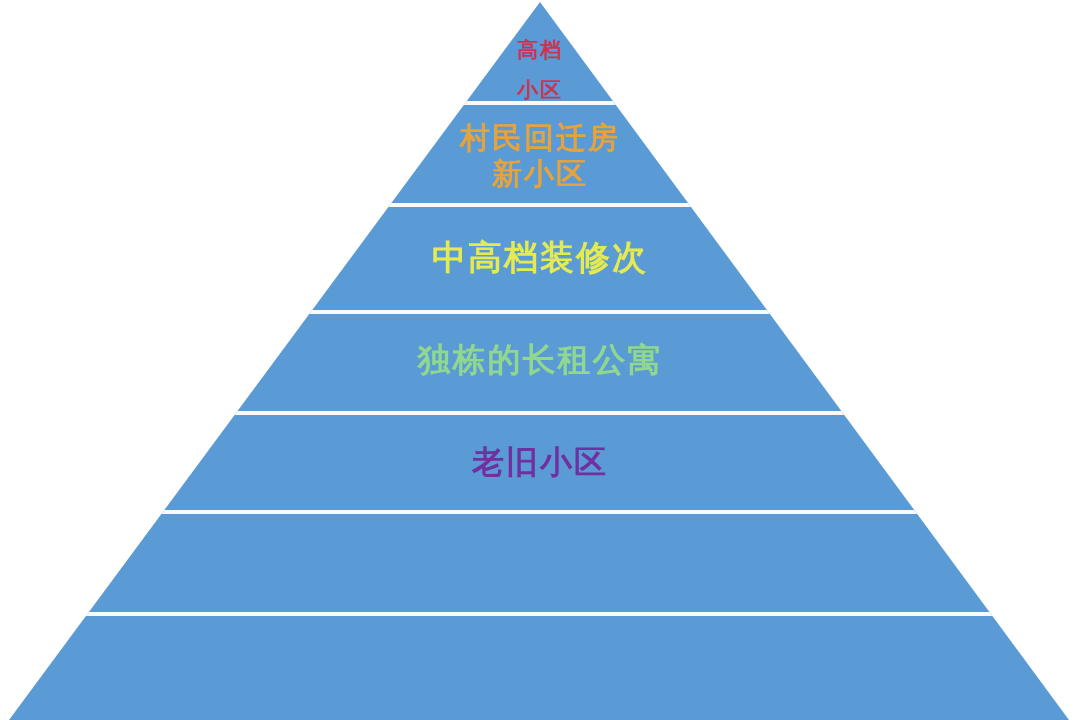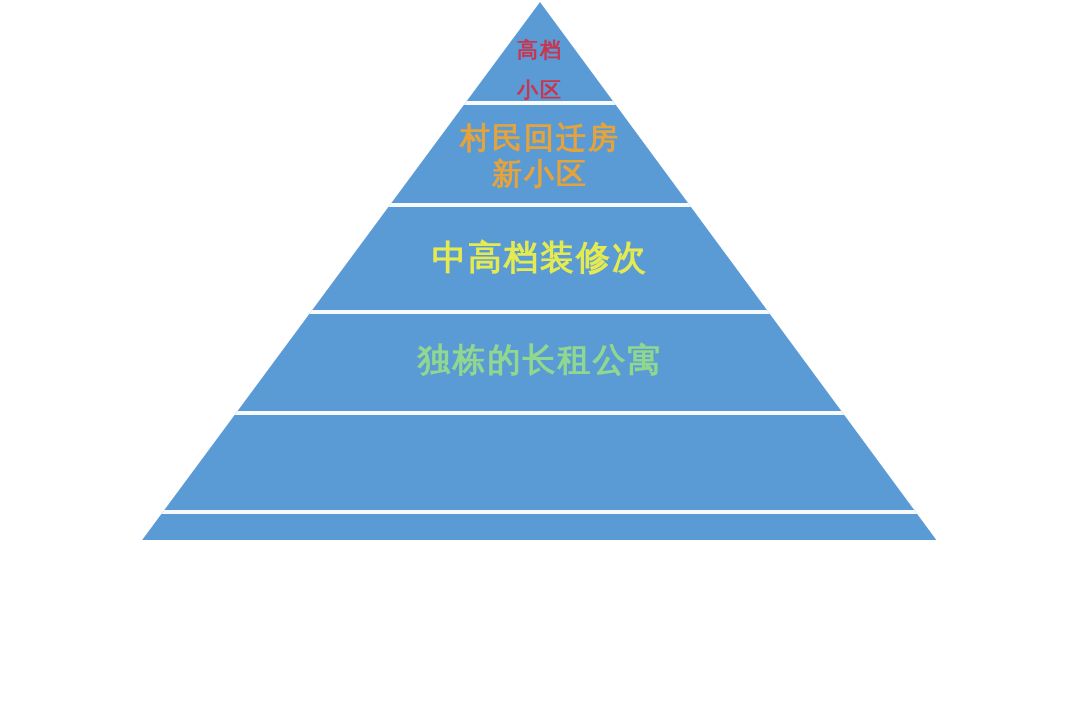--- a/index.html
+++ b/index.html
@@ -4,21 +4,21 @@
 <style>
   html, body {
     margin: 0;
     padding: 0;
     background: #ffffff;
     font-family: "DejaVu Sans", "Liberation Sans", sans-serif;
   }
   .stage {
     position: relative;
     width: 1080px;
-    height: 540px;
+    height: 720px;
     background: #ffffff;
     overflow: hidden;
   }
   .pyramid {
     position: absolute;
     left: 0; top: 0;
     width: 1080px;
     height: 720px;
     clip-path: polygon(540px 2px, 1069px 720px, 9px 720px);
   }
@@ -68,16 +68,17 @@
   <div class="level-label lvl1" style="color: rgb(201, 52, 79);">高档
 小区</div>
 
   <div class="level-label lvl2" style="color: rgb(229, 163, 60);">村民回迁房
 新小区</div>
 
   <div class="level-label lvl3" style="color: rgb(228, 234, 79);">中高档装修次</div>
 
   <div class="level-label lvl4" style="color: rgb(144, 215, 143); text-align: center;">独栋的长租公寓</div>
 
+  <div class="level-label lvl5" style="color: rgb(112, 48, 160);">老旧小区</div>
 
 
 
 </div>
 
 </body></html>

